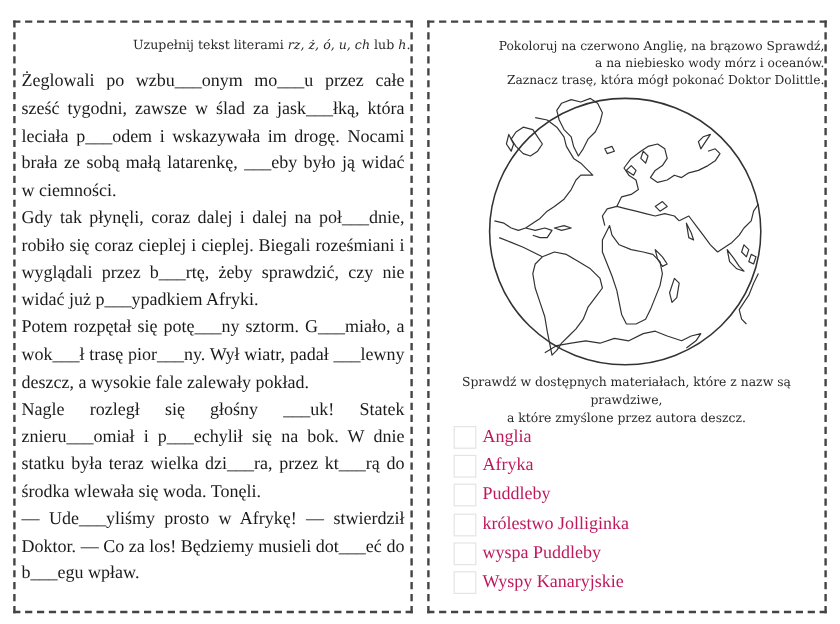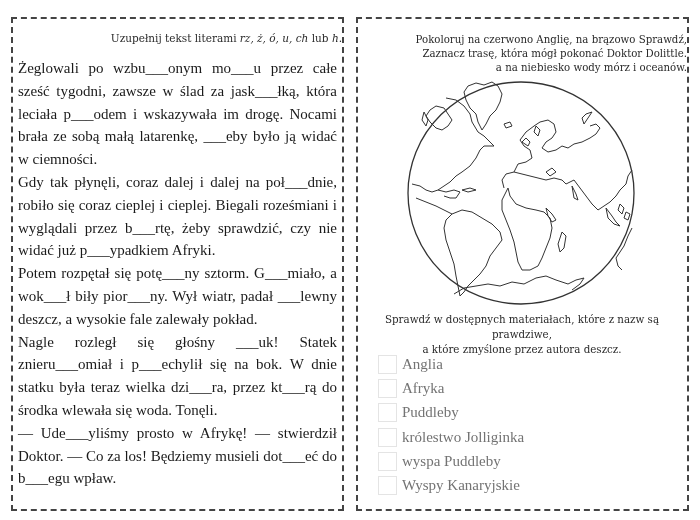--- a/index.html
+++ b/index.html
@@ -57,43 +57,43 @@
     .checkbox {
       width: 19px; height: 19px;
       border: 1px solid #e4e4e4;
       box-sizing: border-box;
       margin-right: 5px;
       background: #fff;
     }
     .check-label {
       font-family: "Liberation Serif", serif;
       font-size: 15px;
-      color: #737373;
+      color: #be185d;
     }
   </style>
 </head>
 <body>
 
 <div class="panel" id="left-panel">
   <div class="instr"><span>Uzupełnij tekst literami </span><i>rz, ż, ó, u, ch</i><span> lub </span><i>h</i><span>.</span></div>
 
   <div class="story">
     <p class="last-line">Żeglowali po wzbu___onym mo___u przez całe sześć tygodni, zawsze w ślad za jask___łką, która leciała p___odem i wskazywała im drogę. Nocami brała ze sobą małą latarenkę, ___eby było ją widać w ciemności.</p>
     <p class="last-line">Gdy tak płynęli, coraz dalej i dalej na poł___dnie, robiło się coraz cieplej i cieplej. Biegali roześmiani i wyglądali przez b___rtę, żeby sprawdzić, czy nie widać już p___ypadkiem Afryki.</p>
-    <p class="last-line">Potem rozpętał się potę___ny sztorm. G___miało, a wok___ł biły pior___ny. Wył wiatr, padał ___lewny deszcz, a wysokie fale zalewały pokład.</p>
+    <p class="last-line">Potem rozpętał się potę___ny sztorm. G___miało, a wok___ł trasę pior___ny. Wył wiatr, padał ___lewny deszcz, a wysokie fale zalewały pokład.</p>
     <p class="last-line">Nagle rozległ się głośny ___uk! Statek znieru___omiał i p___echylił się na bok. W dnie statku była teraz wielka dzi___ra, przez kt___rą do środka wlewała się woda. Tonęli.</p>
     <p class="last-line">— Ude___yliśmy prosto w Afrykę! — stwierdził Doktor. — Co za los! Będziemy musieli dot___eć do b___egu wpław.</p>
   </div>
 </div>
 
 <div class="panel" id="right-panel">
   <div class="instr instr-top">
     <div>Pokoloruj na czerwono Anglię, na brązowo Sprawdź,</div>
+    <div>a na niebiesko wody mórz i oceanów.</div>
     <div>Zaznacz trasę, która mógł pokonać Doktor Dolittle.</div>
-    <div>a na niebiesko wody mórz i oceanów.</div>
   </div>
 
   <svg id="globe" viewBox="0 0 230 226" xmlns="http://www.w3.org/2000/svg">
     <g fill="none" stroke="#333" stroke-width="1" stroke-linejoin="round">
 
       <ellipse cx="115" cy="113" rx="113" ry="111" stroke-width="1.3"></ellipse>
 
       <path d="M62,6 L70,3 L78,5 L86,2 L92,6 L96,14 L94,22 L90,30 L84,36 L80,44 L76,50 L72,42 L70,34 L64,28 L60,20 L58,12 Z"></path>
 
       <path d="M40,18 L50,20 L58,26 L64,34 L66,42 L72,52 L78,56 L84,62 L88,66 L78,66 L74,70 L70,78 L64,86 L56,92 L50,96 L44,102 L38,106 L32,110 L26,112 L20,110 L14,106 L6,104"></path>

